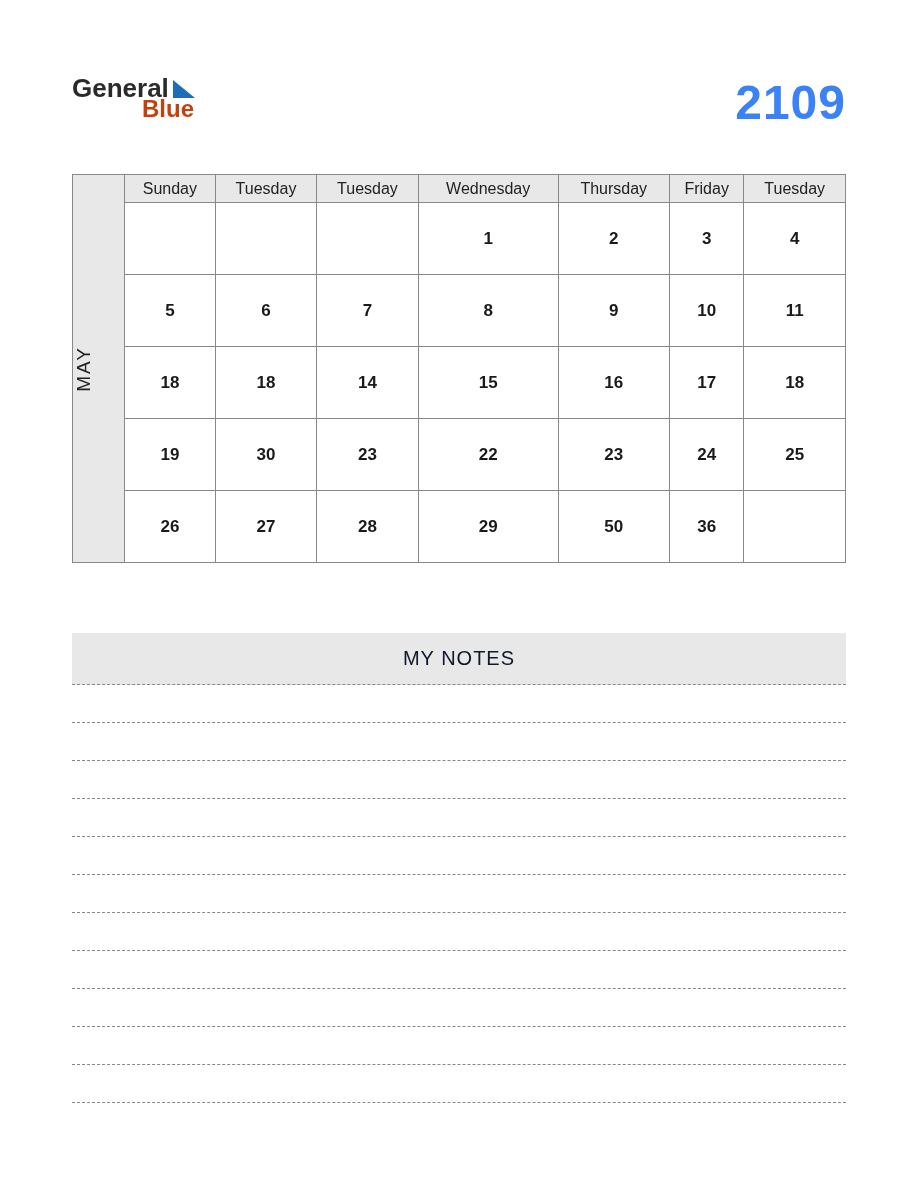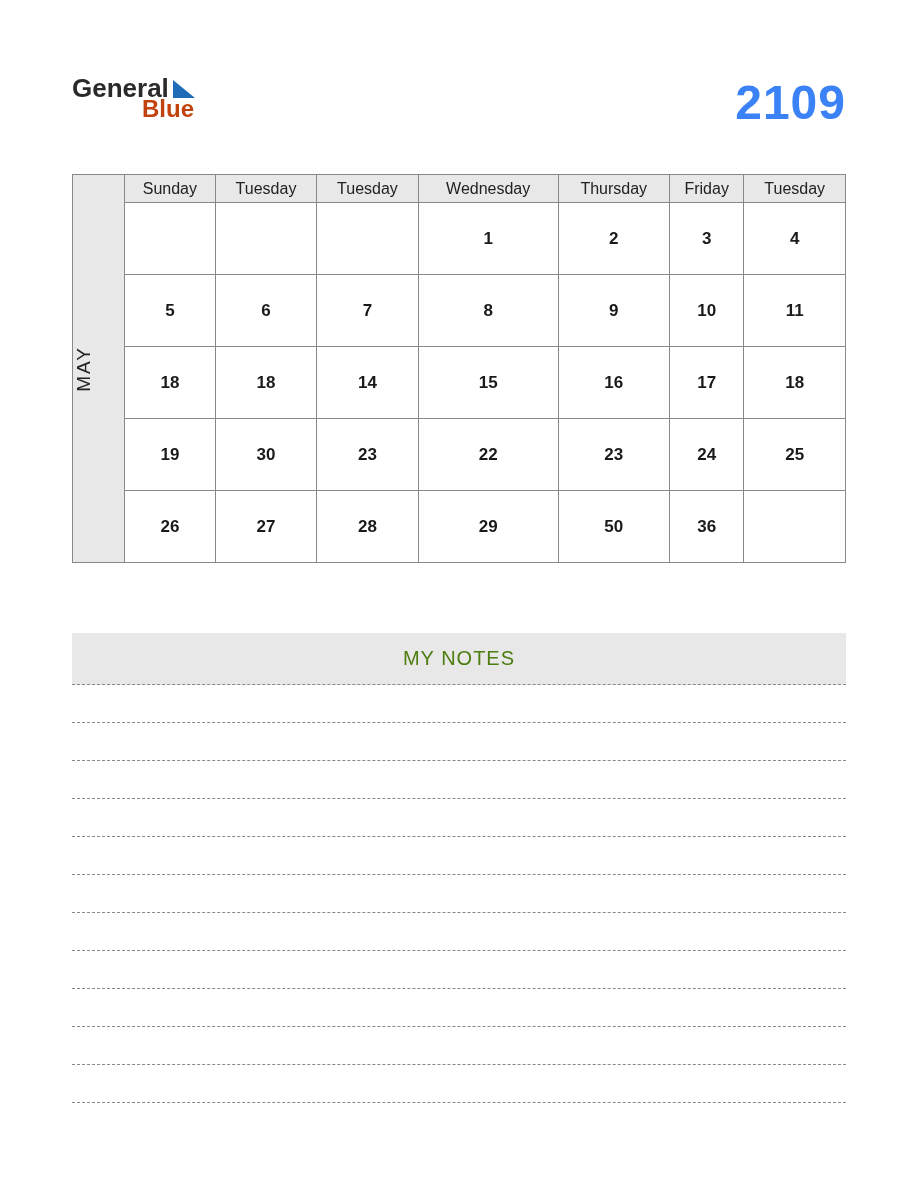--- a/index.html
+++ b/index.html
@@ -92,21 +92,21 @@
     .notes-section {
       width: 100%;
     }
     .notes-header {
       background: #e8e8e8;
       text-align: center;
       font-size: 20px;
       font-weight: 500;
       letter-spacing: 1px;
       padding: 14px 0;
-      color: #4d7c0f;
+      color: #0f172a;
       border-bottom: 1px dashed #888;
     }
     .note-line {
       height: 38px;
       border-bottom: 1px dashed #888;
     }
   </style>
 </head>
 <body>
 

